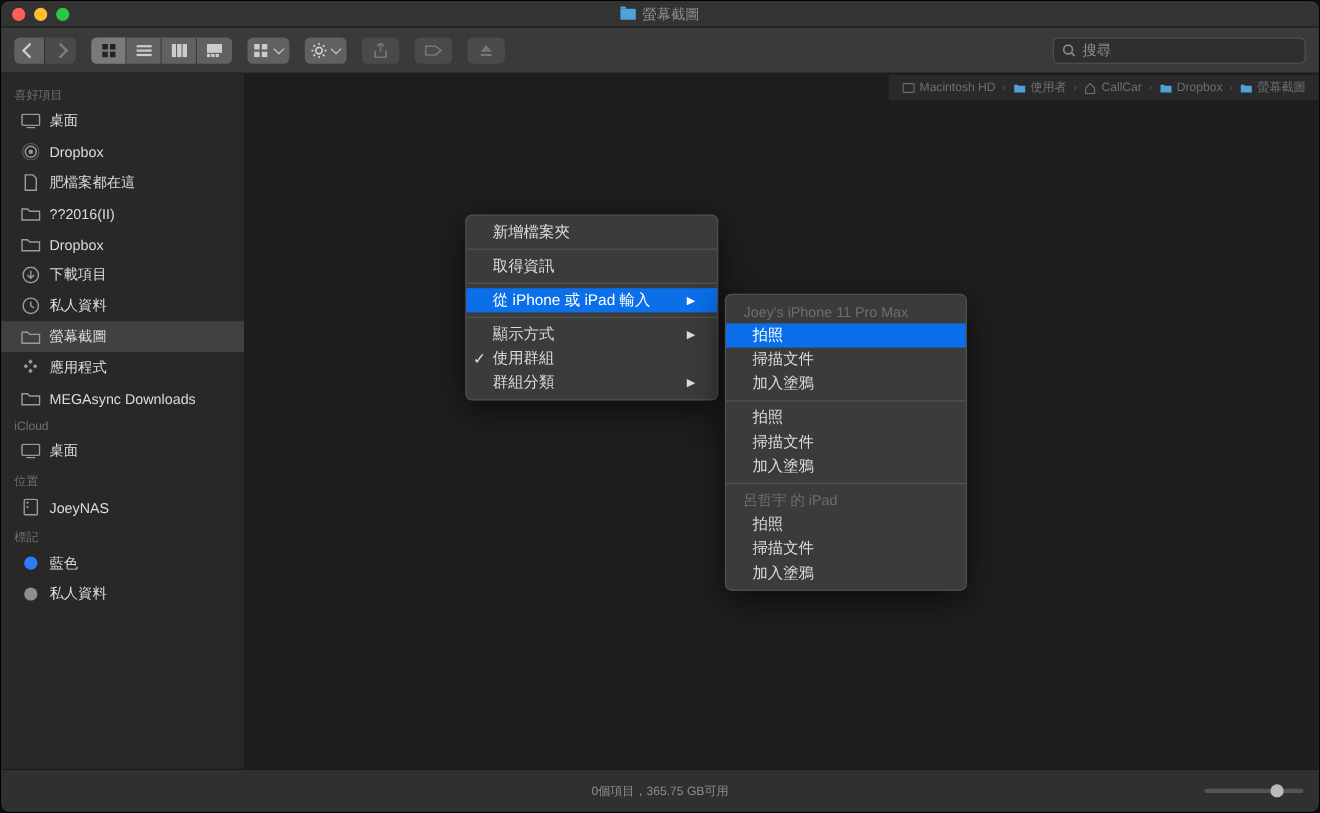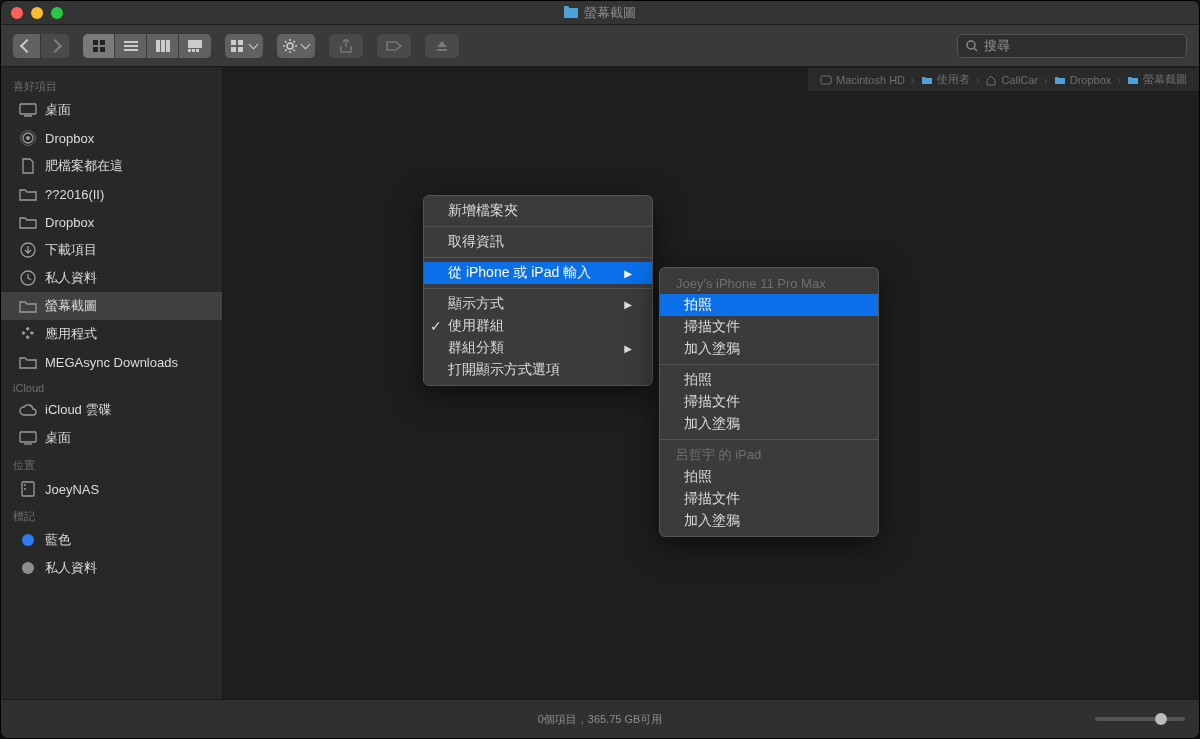--- a/index.html
+++ b/index.html
@@ -330,28 +330,20 @@
           <span class="sb-icon">
             <svg width="18" height="14" viewBox="0 0 18 14">
               <path d="M1 3h5l2 2h9v8H1z" fill="none" stroke="#9b9b9b" stroke-width="1.3"></path>
             </svg>
           </span>
           <span>MEGAsync Downloads</span>
         </div>
         <div class="sb-section">iCloud</div>
         <div class="sb-item">
           <span class="sb-icon">
-            <svg width="18" height="12" viewBox="0 0 18 12">
-              <path d="M5 11a4 4 0 010-8 5 5 0 019 2 3 3 0 010 6z" fill="none" stroke="#9b9b9b" stroke-width="1.3"></path>
-            </svg>
-          </span>
-          <span>iCloud 雲碟</span>
-        </div>
-        <div class="sb-item">
-          <span class="sb-icon">
             <svg width="18" height="14" viewBox="0 0 18 14">
               <rect x="1" y="1" width="16" height="10" rx="1" fill="none" stroke="#9b9b9b" stroke-width="1.3"></rect>
               <line x1="5" y1="13" x2="13" y2="13" stroke="#9b9b9b" stroke-width="1.3"></line>
             </svg>
           </span>
           <span>桌面</span>
         </div>
         <div class="sb-section">位置</div>
         <div class="sb-item">
           <span class="sb-icon">
@@ -399,23 +391,20 @@
               <span>顯示方式</span>
               <span class="arrow">▶</span>
             </div>
             <div class="mitem">
               <span class="check">✓</span>
               <span>使用群組</span>
             </div>
             <div class="mitem">
               <span>群組分類</span>
               <span class="arrow">▶</span>
-            </div>
-            <div class="mitem">
-              <span>打開顯示方式選項</span>
             </div>
           </div>
 
         <div class="ctxmenu sub" id="submenu">
             <div class="mheader">Joey's iPhone 11 Pro Max</div>
             <div class="mitem hl">
               <span>拍照</span>
             </div>
             <div class="mitem">
               <span>掃描文件</span>

